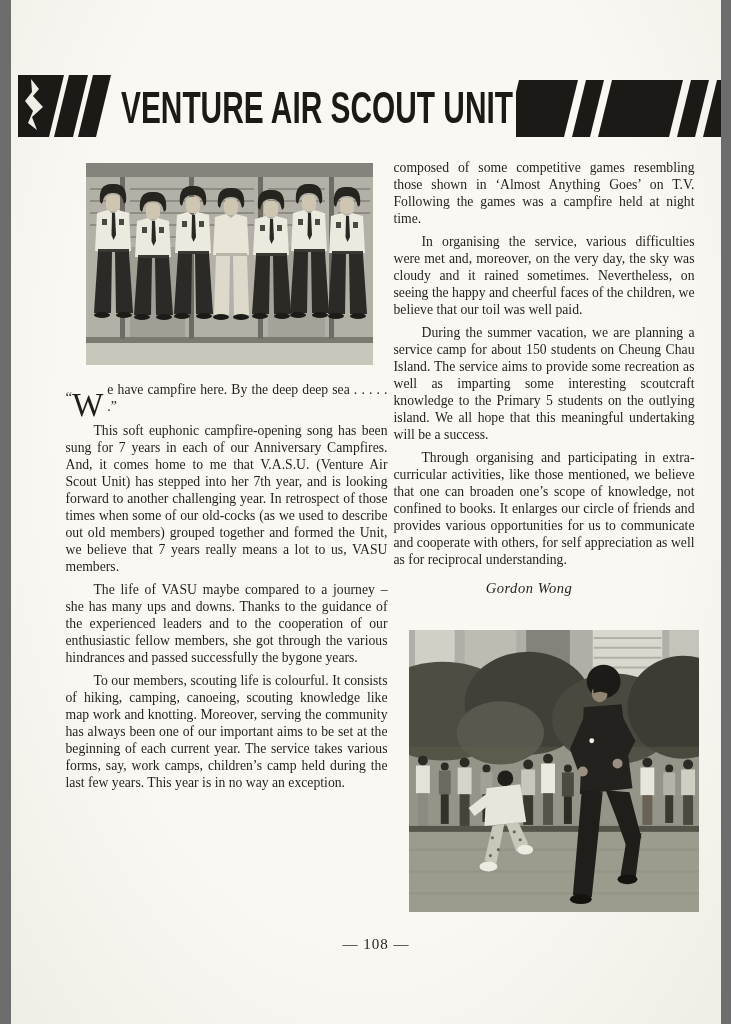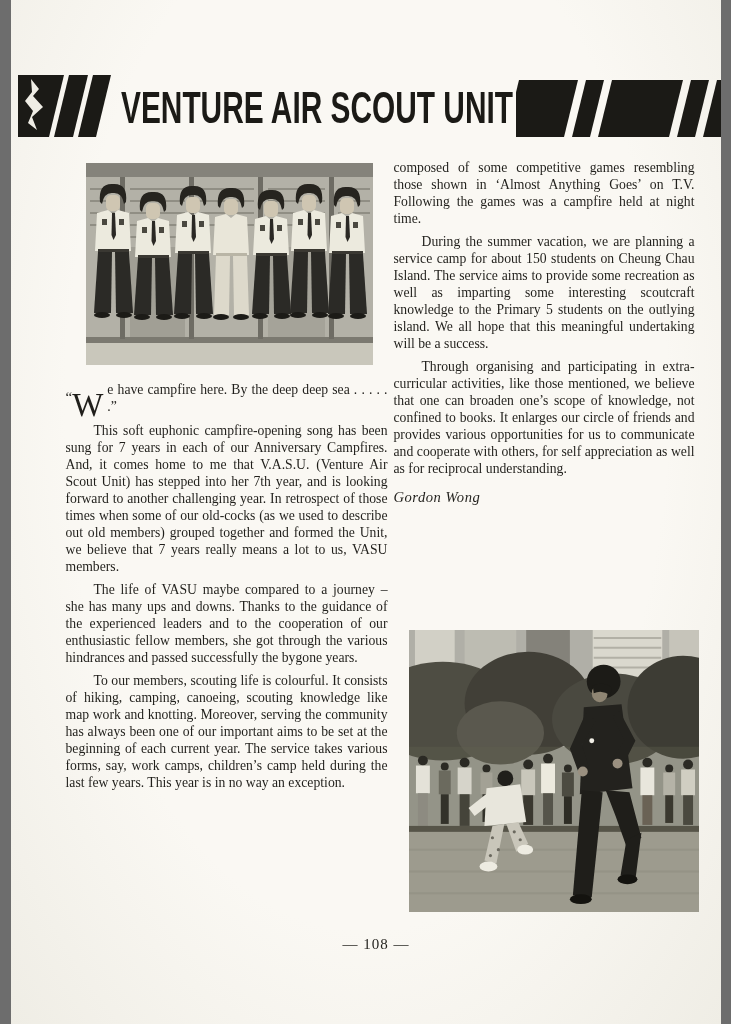--- a/index.html
+++ b/index.html
@@ -24,21 +24,21 @@
     text-align:justify;text-indent:28px;
   }
   p.no-indent{text-indent:0;}
   p.opening{text-indent:0;margin-bottom:7px;}
   .dropcap{
     float:left;font-size:33px;line-height:29px;
     margin:2px 5px 0 0;letter-spacing:-1px;
   }
   .dc-quote{font-size:15px;vertical-align:14px;letter-spacing:0;}
   .signature{
-    font-style:italic;text-align:left;padding-right:30px;
+    font-style:italic;text-align:center;padding-right:30px;
     font-size:14.6px;margin-top:12px;letter-spacing:.5px;
   }
   .page-number{
     position:absolute;left:0;top:936px;width:731px;text-align:center;
     font-size:15px;letter-spacing:1px;
   }
 </style>
 </head>
 <body>
 
@@ -180,20 +180,21 @@
     <p class="body-par opening">
       <span class="dropcap"><span class="dc-quote">“</span><span>W</span></span><span>e have campfire here. By the deep deep sea . . . . . .”</span>
     </p>
     <p class="body-par">This soft euphonic campfire-opening song has been sung for 7 years in each of our Anniversary Campfires. And, it comes home to me that V.A.S.U. (Venture Air Scout Unit) has stepped into her 7th year, and is looking forward to another challenging year. In retrospect of those times when some of our old-cocks (as we used to describe out old members) grouped together and formed the Unit, we believe that 7 years really means a lot to us, VASU members.</p>
     <p class="body-par">The life of VASU maybe compared to a journey – she has many ups and downs. Thanks to the guidance of the experienced leaders and to the cooperation of our enthusiastic fellow members, she got through the various hindrances and passed successfully the bygone years.</p>
     <p class="body-par">To our members, scouting life is colourful. It consists of hiking, camping, canoeing, scouting knowledge like map work and knotting. Moreover, serving the community has always been one of our important aims to be set at the beginning of each current year. The service takes various forms, say, work camps, children’s camp held during the last few years. This year is in no way an exception.</p>
   </div>
 
   <div class="col-right">
     <p class="body-par no-indent">composed of some competitive games resembling those shown in ‘Almost Anything Goes’ on T.V. Following the games was a campfire held at night time.</p>
+    <p class="body-par">In organising the service, various difficulties were met and, moreover, on the very day, the sky was cloudy and it rained sometimes. Nevertheless, on seeing the happy and cheerful faces of the children, we believe that our toil was well paid.</p>
     <p class="body-par">During the summer vacation, we are planning a service camp for about 150 students on Cheung Chau Island. The service aims to provide some recreation as well as imparting some interesting scoutcraft knowledge to the Primary 5 students on the outlying island. We all hope that this meaningful undertaking will be a success.</p>
     <p class="body-par">Through organising and participating in extra-curricular activities, like those mentioned, we believe that one can broaden one’s scope of knowledge, not confined to books. It enlarges our circle of friends and provides various opportunities for us to communicate and cooperate with others, for self appreciation as well as for reciprocal understanding.</p>
     <div class="signature">Gordon Wong</div>
   </div>
 
   <svg class="photo-running" viewBox="0 0 292 285" preserveAspectRatio="none">
     <rect width="292" height="285" fill="#b0afa7"></rect>
     <g>
       <rect x="6" y="0" width="40" height="62" fill="#d2d0c6"></rect>
       <rect x="56" y="0" width="52" height="52" fill="#bdbcb2"></rect>

